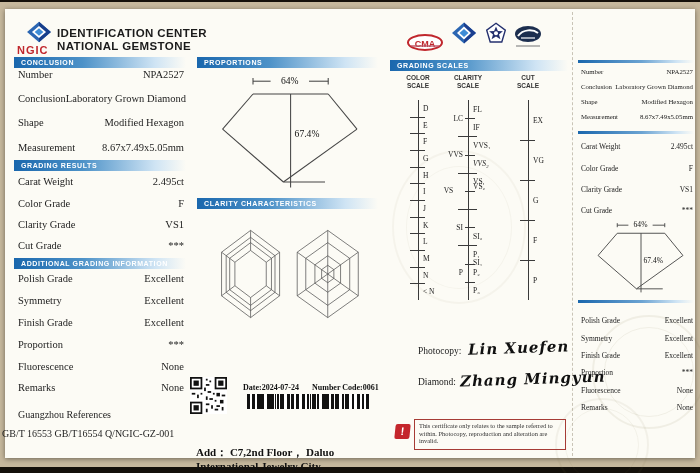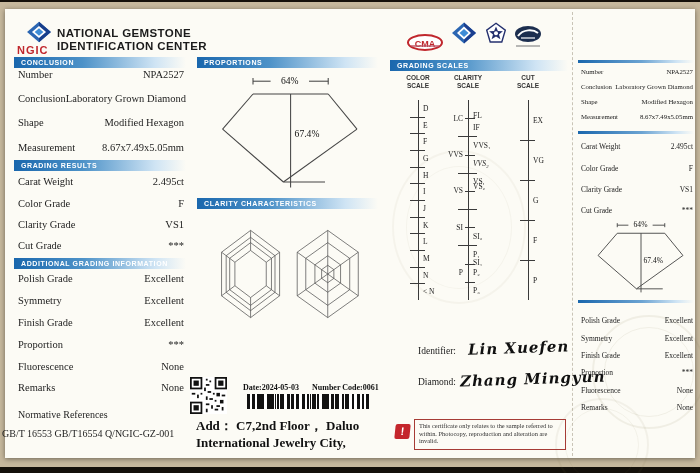--- a/index.html
+++ b/index.html
@@ -32,21 +32,21 @@
   .wm{position:absolute;border:2px solid #7d7347;border-radius:50%;opacity:.09;}
   .wm:after{content:"";position:absolute;left:9%;top:9%;right:9%;bottom:9%;
             border:1px solid #7d7347;border-radius:50%;}
   .fold{position:absolute;width:1px;border-left:1px dashed #c9c4b6;}
   .barcode{position:absolute;background-color:#fff;
     background-image:
       repeating-linear-gradient(90deg,#111 0 2px,transparent 2px 5px),
       repeating-linear-gradient(90deg,#111 0 1px,transparent 1px 7px),
       repeating-linear-gradient(90deg,#111 0 3px,transparent 3px 11px);}
   .footer-text{position:absolute;font-weight:bold;font-size:8px;color:#111;}
-  .addr{position:absolute;font-weight:bold;font-size:13px;color:#111;}
+  .addr{position:absolute;font-weight:bold;font-size:11px;color:#111;margin-top:28px;}
   .disc-box{position:absolute;border:1px solid #a63b35;padding:2px 4px;box-sizing:border-box;
             font-size:6.4px;line-height:7.6px;color:#333;}
   .disc-icon{position:absolute;width:15px;height:15px;background:#c4262c;border-radius:2px;
              color:#fff;font:bold 11px "Liberation Sans",sans-serif;text-align:center;line-height:15px;
              transform:skewX(-6deg);}
   .org-name{position:absolute;font:bold 11.5px "Liberation Sans",sans-serif;color:#1b1b1b;
             letter-spacing:.4px;line-height:13px;}
   .ngic-text{position:absolute;font:bold 11px "Liberation Sans",sans-serif;color:#c0272d;letter-spacing:1px;}
   .cma{position:absolute;width:36px;height:17px;border:2px solid #c0272d;border-radius:50%;
        color:#c0272d;font:bold 9px "Liberation Sans",sans-serif;text-align:center;line-height:16px;
@@ -68,22 +68,22 @@
   <div class="wm" style="left:392px;top:150px;width:130px;height:150px;opacity:.05;"></div>
 
   <svg style="position:absolute;left:26px;top:21px;" width="26" height="22" viewBox="0 0 24 20">
     <path d="M12,0.5 L23,10 L12,19.5 L1,10 Z" fill="#2b66b2"></path>
     <path d="M12,0.5 L23,10 L12,19.5 Z" fill="#173f8c"></path>
     <path d="M12,4.5 L18.5,10 L12,15.5 L5.5,10 Z" fill="#ffffff"></path>
     <path d="M12,6.5 L16,10 L12,13.5 L8,10 Z" fill="#3e8cd6"></path>
   </svg>
   <div class="ngic-text" style="left:17px;top:44px;">NGIC</div>
   <div class="org-name" style="left:57px;top:27px;">
+    <div>IDENTIFICATION CENTER</div>
     <div>NATIONAL GEMSTONE</div>
-    <div>IDENTIFICATION CENTER</div>
   </div>
 
   <div class="cma" style="left:407px;top:34px;">CMA</div>
   <div class="tiny-bar" style="left:411px;top:45px;width:28px;background:#b56; "></div>
   <svg style="position:absolute;left:452px;top:22px;" width="24" height="22" viewBox="0 0 24 21">
     <path d="M12,0 L24,10.5 L12,21 L0,10.5 Z" fill="#2b66b2"></path>
     <path d="M12,0 L24,10.5 L12,21 Z" fill="#1b3f8f"></path>
     <path d="M12,4 L19,10.5 L12,17 L5,10.5 Z" fill="#ffffff"></path>
     <path d="M12,6.5 L16.5,10.5 L12,14.5 L7.5,10.5 Z" fill="#3e8cd6"></path>
   </svg>
@@ -154,21 +154,21 @@
   </div>
   <div class="row" style="left:18px;top:361px;width:166px;">
     <span class="lab">Fluorescence</span>
     <span class="val">None</span>
   </div>
   <div class="row" style="left:18px;top:382px;width:166px;">
     <span class="lab">Remarks</span>
     <span class="val">None</span>
   </div>
 
-  <div class="norm" style="left:18px;top:409px;">Normative References</div>
+  <div class="norm" style="left:18px;top:409px;">Guangzhou References</div>
   <div class="norm" style="left:2px;top:428px;">GB/T 16553  GB/T16554  Q/NGIC-GZ-001</div>
 
   <div class="sec-h" style="left:197px;top:57px;width:181px;">PROPORTIONS</div>
   <svg style="position:absolute;left:213px;top:70px;" width="152" height="120" viewBox="0 0 190 150">
     <g stroke="#444" stroke-width="1.3" fill="none">
       <line x1="50" y1="10" x2="50" y2="18"></line>
         <line x1="144" y1="10" x2="144" y2="18"></line>
       <line x1="50" y1="14" x2="72" y2="14"></line>
         <line x1="120" y1="14" x2="144" y2="14"></line>
       <line x1="50" y1="30" x2="144" y2="30"></line>
@@ -239,21 +239,21 @@
         <rect x="14" y="13" width="1" height="1"></rect>
         <rect x="17" y="13" width="2" height="2"></rect>
       <rect x="9" y="15" width="2" height="1"></rect>
         <rect x="12" y="16" width="1" height="2"></rect>
         <rect x="15" y="16" width="2" height="1"></rect>
       <rect x="9" y="18" width="1" height="2"></rect>
         <rect x="14" y="18" width="2" height="1"></rect>
         <rect x="18" y="17" width="1" height="2"></rect>
     </g>
   </svg>
-  <div class="footer-text" style="left:243px;top:383px;">Date:2024-05-03</div>
+  <div class="footer-text" style="left:243px;top:383px;">Date:2024-07-24</div>
   <div class="footer-text" style="left:312px;top:383px;">Number Code:0061</div>
   <div class="barcode" style="left:247px;top:394px;width:122px;height:15px;"></div>
   <div class="addr" style="left:196px;top:417px;width:176px;text-align:left;">Add： C7,2nd Floor， Daluo International Jewelry City,</div>
 
   <div class="sec-h" style="left:390px;top:60px;width:178px;">GRADING SCALES</div>
   <div class="scale-title" style="left:396px;top:74px;">COLOR
 SCALE</div>
   <div class="scale-title" style="left:446px;top:74px;">CLARITY
 SCALE</div>
   <div class="scale-title" style="left:506px;top:74px;">CUT
@@ -287,49 +287,49 @@
       <div class="scale-lab" style="left: 143px; top: 43.5px;">EX</div>
       <div class="scale-tick" style="left: 130px; top: 68px; width: 15px;"></div>
       <div class="scale-lab" style="left: 143px; top: 83.5px;">VG</div>
       <div class="scale-tick" style="left: 130px; top: 108px; width: 15px;"></div>
       <div class="scale-lab" style="left: 143px; top: 123.5px;">G</div>
       <div class="scale-tick" style="left: 130px; top: 148px; width: 15px;"></div>
       <div class="scale-lab" style="left: 143px; top: 163.5px;">F</div>
       <div class="scale-tick" style="left: 130px; top: 188px; width: 15px;"></div>
       <div class="scale-lab" style="left: 143px; top: 203.5px;">P</div>
       <div class="scale-line" style="left: 78px; top: 28px; height: 200px;"></div>
-      <div class="scale-lab" style="left: 83px; top: 32.5909px; margin-top: 6px;">FL</div>
+      <div class="scale-lab" style="left: 83px; top: 32.5909px;">FL</div>
       <div class="scale-tick" style="left: 75px; top: 46.1818px; width: 10px;"></div>
       <div class="scale-lab" style="left: 83px; top: 50.7727px;">IF</div>
       <div class="scale-lab" style="left: 44px; top: 41.6818px; width: 29px; text-align: right;">LC</div>
       <div class="scale-tick" style="left: 68px; top: 64.3636px; width: 19px;"></div>
       <div class="scale-lab" style="left: 83px; top: 68.9545px;">VVS₁</div>
       <div class="scale-tick" style="left: 75px; top: 82.5455px; width: 10px;"></div>
       <div class="scale-lab" style="left: 83px; top: 87.1364px; font-style: italic;">VVS₂</div>
       <div class="scale-lab" style="left: 44px; top: 78.0455px; width: 29px; text-align: right;">VVS</div>
       <div class="scale-tick" style="left: 68px; top: 100.727px; width: 19px;"></div>
       <div class="scale-lab" style="left: 83px; top: 105.318px;">VS₁</div>
       <div class="scale-tick" style="left: 75px; top: 118.909px; width: 10px;"></div>
       <div class="scale-lab" style="left: 83px; top: 110px;">VS₂</div>
-      <div class="scale-lab" style="left: 44px; top: 114.409px; width: 29px; text-align: right;">VS</div>
+      <div class="scale-lab" style="left: 44px; top: 114.409px; width: 29px; text-align: center;">VS</div>
       <div class="scale-tick" style="left: 68px; top: 137.091px; width: 19px;"></div>
       <div class="scale-lab" style="left: 83px; top: 141.682px; margin-top: 44px;">SI₁</div>
       <div class="scale-tick" style="left: 75px; top: 155.273px; width: 10px;"></div>
       <div class="scale-lab" style="left: 83px; top: 159.864px;">SI₂</div>
       <div class="scale-lab" style="left: 44px; top: 150.773px; width: 29px; text-align: right;">SI</div>
       <div class="scale-tick" style="left: 68px; top: 173.455px; width: 19px;"></div>
       <div class="scale-lab" style="left: 83px; top: 178.045px;">P₁</div>
       <div class="scale-tick" style="left: 75px; top: 191.636px; width: 10px;"></div>
       <div class="scale-lab" style="left: 83px; top: 196.227px;">P₂</div>
       <div class="scale-tick" style="left: 75px; top: 209.818px; width: 10px;"></div>
       <div class="scale-lab" style="left: 83px; top: 214.409px;">P₃</div>
       <div class="scale-lab" style="left: 44px; top: 196.227px; width: 29px; text-align: right;">P</div>
     </div>
 
-  <div class="sig-label" style="left:418px;top:346px;">Identifier:</div>
+  <div class="sig-label" style="left:418px;top:346px;">Photocopy:</div>
   <div class="sig-name" style="left:468px;top:339px;">Lin Xuefen</div>
   <div class="sig-label" style="left:418px;top:377px;">Diamond:</div>
   <div class="sig-name" style="left:460px;top:370px;">Zhang Mingyun</div>
 
   <div class="disc-icon" style="left:395px;top:424px;">!</div>
   <div class="disc-box" style="left:414px;top:419px;width:152px;height:31px;">This certificate only relates to the sample referred to within. Photocopy, reproduction and alteration are invalid.</div>
 
   <div class="stub-line" style="left:578px;top:60px;width:116px;"></div>
   <div class="stub-row small" style="left:581px;top:68px;width:112px;">
     <span>Number</span>

